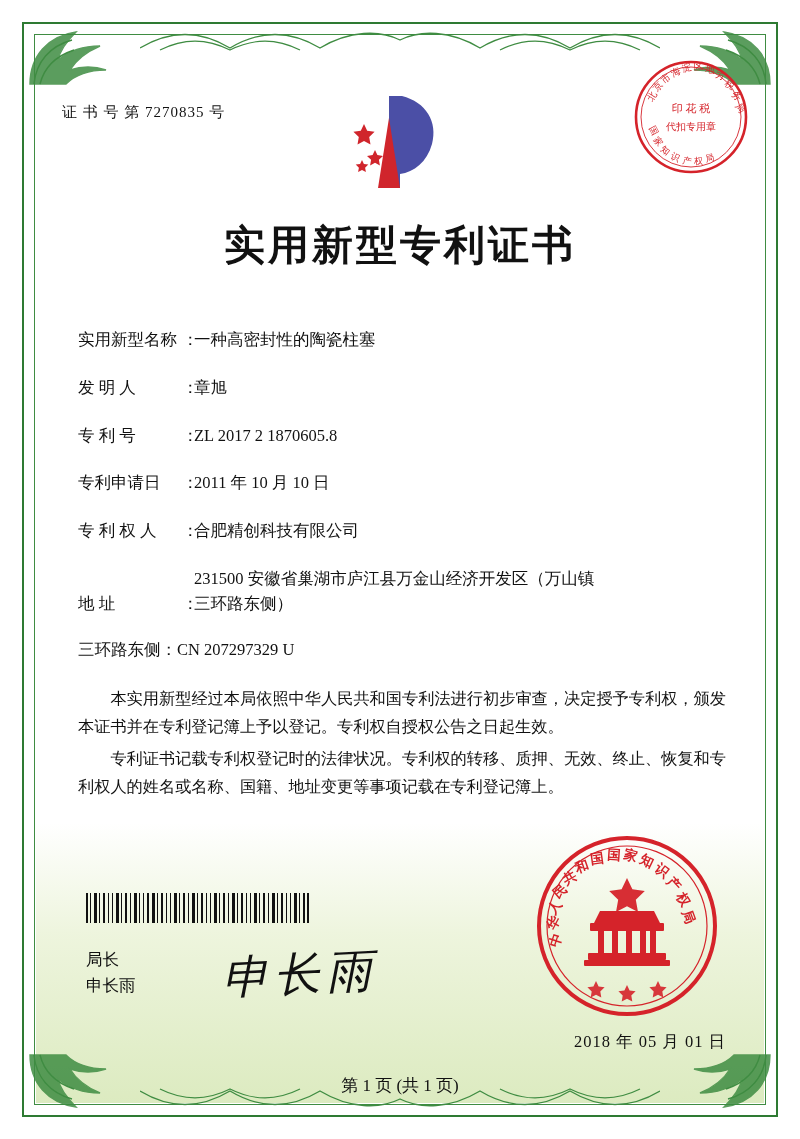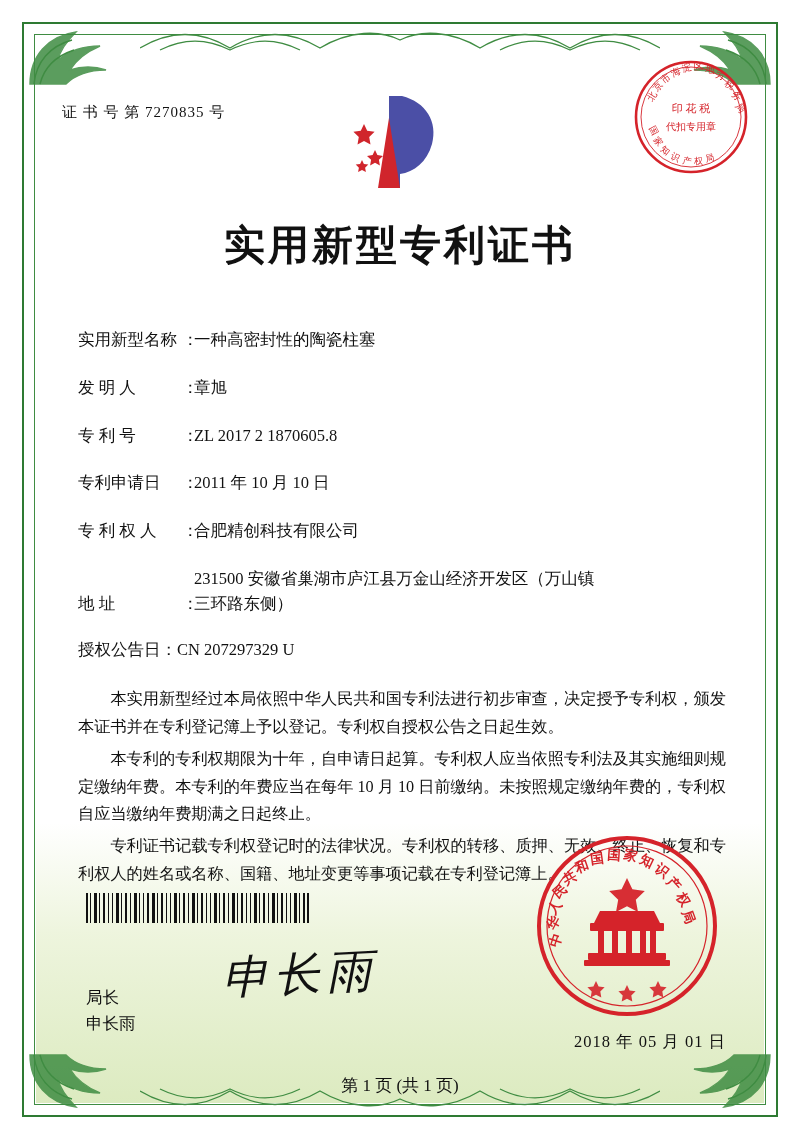--- a/index.html
+++ b/index.html
@@ -150,21 +150,21 @@
   .barcode {
     position: absolute;
     left: 86px; top: 893px;
     width: 224px; height: 30px;
   }
   .barcode svg { width: 100%; height: 100%; display: block; }
 
   
   .sig-label {
     position: absolute;
-    left: 86px; top: 985px;
+    left: 86px; top: 947px;
     font-size: 16.5px;
     color: #111;
     line-height: 1.55;
   }
   .sig-script {
     position: absolute;
     left: 222px; top: 944px;
     font-size: 46px;
     color: #111;
     font-family: "Liberation Serif", "DejaVu Serif", serif;
@@ -334,29 +334,28 @@
 
     <div class="field-row">
       <span class="field-label">地 址</span>
       <span class="field-colon">：</span>
       <span class="field-value">231500  安徽省巢湖市庐江县万金山经济开发区（万山镇
 三环路东侧）</span>
     </div>
 
     <div class="row-two-col">
       <div class="right">
-        <span>授权公告日</span><span>：</span><span>CN 207297329 U</span>
+        <span>三环路东侧</span><span>：</span><span>CN 207297329 U</span>
       </div>
     </div>
 
   </div>
 
   <div class="paras">
     <p>本实用新型经过本局依照中华人民共和国专利法进行初步审查，决定授予专利权，颁发本证书并在专利登记簿上予以登记。专利权自授权公告之日起生效。</p>
-    <p>本专利的专利权期限为十年，自申请日起算。专利权人应当依照专利法及其实施细则规定缴纳年费。本专利的年费应当在每年 10 月 10 日前缴纳。未按照规定缴纳年费的，专利权自应当缴纳年费期满之日起终止。</p>
     <p>专利证书记载专利权登记时的法律状况。专利权的转移、质押、无效、终止、恢复和专利权人的姓名或名称、国籍、地址变更等事项记载在专利登记簿上。</p>
   </div>
 
   <div class="barcode">
     <svg viewBox="0 0 224 30" xmlns="http://www.w3.org/2000/svg">
       <g fill="#111">
         <rect x="0" y="0" width="2" height="30"></rect>
           <rect x="4" y="0" width="1" height="30"></rect>
         <rect x="8" y="0" width="3" height="30"></rect>
           <rect x="13" y="0" width="1" height="30"></rect>

